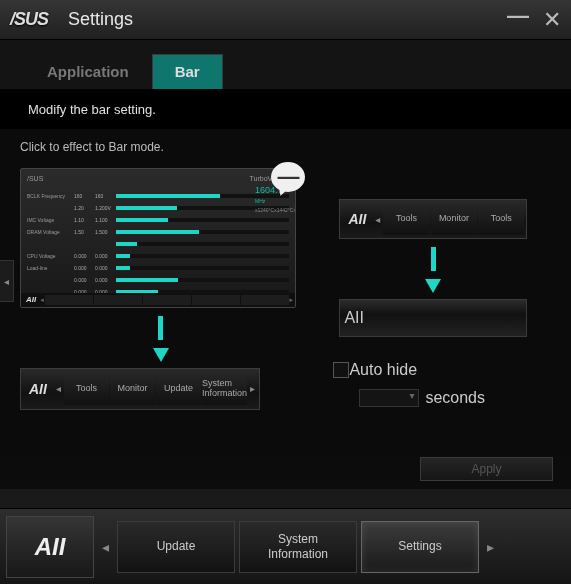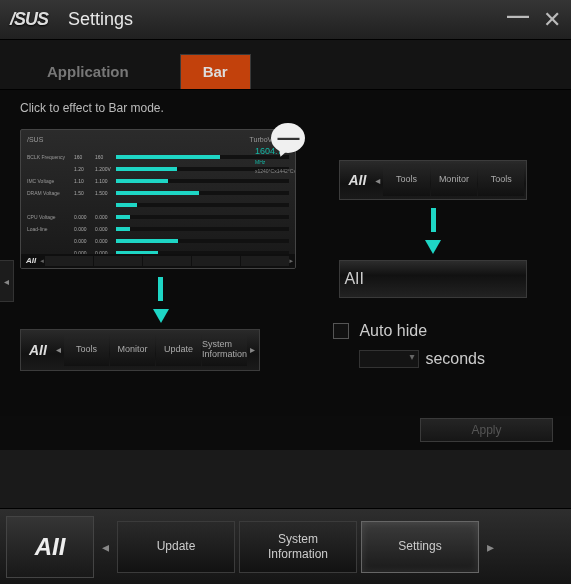--- a/index.html
+++ b/index.html
@@ -57,25 +57,24 @@
 .tab {
   padding: 8px 22px;
   color: #777;
   font-size: 15px;
   cursor: pointer;
   background: transparent;
   border: 1px solid transparent;
   font-weight: bold;
 }
 .tab.active {
-  background: #c2410c;
+  background: #0f766e;
   color: #ddd;
   border: 1px solid #3a3a3a;
   border-bottom: none;
-  margin-left: 28px;
 }
 
 .content {
   padding: 0;
   background: #0b0b0b;
 }
 .section-header {
   background: #000;
   padding: 12px 28px;
   color: #e0e0e0;
@@ -282,21 +281,21 @@
   background: linear-gradient(to bottom, #2c2c2c, #111 40%, #222);
   border: 1px solid #3a3a3a;
   display: flex;
   align-items: center;
   padding: 2px 4px;
 }
 
 .autohide-row {
   display: flex;
   align-items: center;
-  gap: 10px;
+  gap: 0;
   margin-top: 24px;
   margin-left: 18px;
 }
 .checkbox {
   width: 16px;
   height: 16px;
   border: 1px solid #555;
   background: #111;
 }
 .seconds-row {
@@ -418,20 +417,21 @@
     <div class="close-btn">✕</div>
   </div>
 </div>
 
 <div class="tabbar">
   <div class="tab">Application</div>
   <div class="tab active">Bar</div>
 </div>
 
 <div class="content">
+  <div class="section-header">Modify the bar setting.</div>
 
   <div class="panels">
 
     <div class="panel panel-left">
       <div class="panel-title">Click to effect to Bar mode.</div>
 
       <div style="position:relative;">
         <div class="speech-bubble">
           <span>—</span>
         </div>

